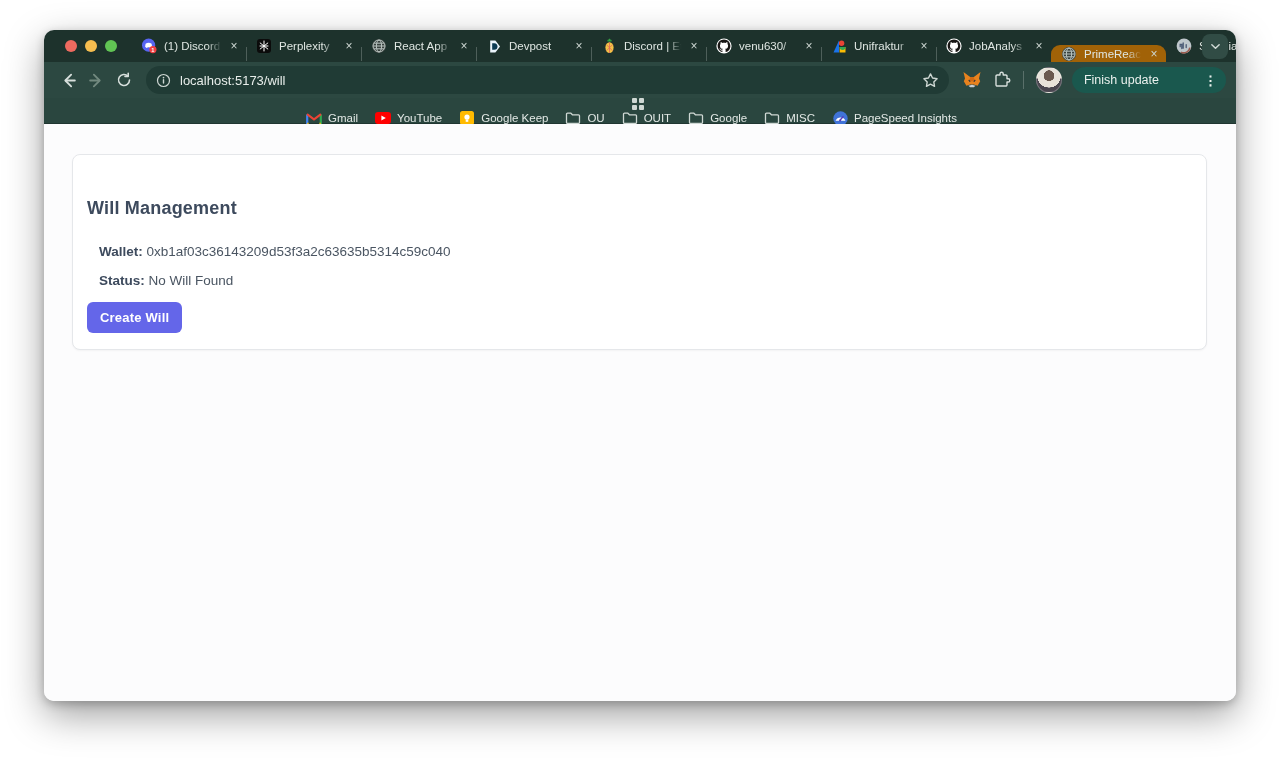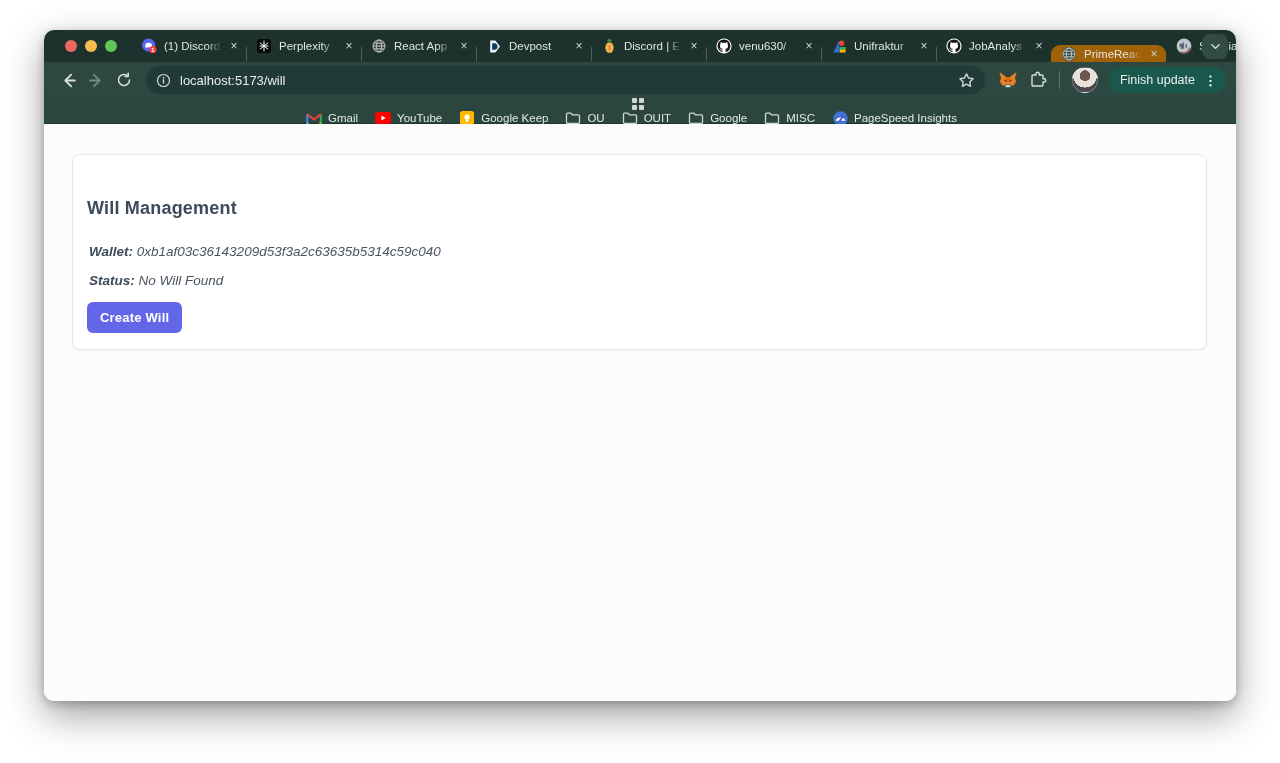--- a/index.html
+++ b/index.html
@@ -33,41 +33,41 @@
   .navbtn{width:28px;height:28px;border-radius:50%;display:flex;align-items:center;justify-content:center;flex:0 0 28px;}
   .urlbar{flex:1;height:28px;background:#203b35;border-radius:14px;margin:0 8px 0 8px;display:flex;
     align-items:center;padding:0 10px 0 10px;min-width:0;}
   .url-text{flex:1;color:#e7edea;font-size:13px;font-weight:500;margin-left:9px;white-space:nowrap;overflow:hidden;}
   .tb-ico{width:26px;height:26px;display:flex;align-items:center;justify-content:center;flex:0 0 26px;margin:0 2px;}
   .tb-divider{width:1px;height:18px;background:rgba(255,255,255,.22);margin:0 6px;}
   .avatar{width:24px;height:24px;border-radius:50%;margin:0 6px;flex:0 0 24px;
     background:radial-gradient(circle at 50% 32%,#6b584e 0 26%,#e8e2da 27% 58%,#4a4650 59% 100%);
     border:1px solid rgba(255,255,255,.25);}
   .update-pill{height:26px;border-radius:13px;background:#1a584e;display:flex;align-items:center;
-    padding:0 9px 0 12px;margin-left:4px;}
+    padding:0 9px 0 12px;margin-left:4px;gap:36px;}
   .update-pill .lbl{color:#eaf1ee;font-size:12.5px;font-weight:500;}
   .update-pill .dots{color:#eaf1ee;font-size:13px;font-weight:700;margin-left:9px;letter-spacing:0;}
 
   
   .bookmarks{height:25px;background:#2a463f;display:flex;align-items:center;padding:0 14px;
     border-bottom:1px solid rgba(0,0,0,.22);flex-direction:column;}
   .bm-grid{display:grid;grid-template-columns:5px 5px;grid-template-rows:5px 5px;gap:2px;margin-right:4px;}
   .bm-grid i{background:#cfd8d4;border-radius:1px;}
   .bm-divider{width:1px;height:14px;background:rgba(255,255,255,.22);margin:0 11px;}
   .bm-item{display:flex;align-items:center;margin-right:17px;}
   .bm-item .bico{width:16px;height:16px;display:flex;align-items:center;justify-content:center;margin-right:6px;}
   .bm-item .blabel{color:#e2e8e5;font-size:11.5px;}
 
   
   .content{position:relative;background:#fcfcfd;height:577px;}
   .card{position:absolute;left:28px;top:30px;width:1135px;height:196px;background:#ffffff;
     border:1px solid #e5e7ea;border-radius:8px;box-shadow:0 1px 2px rgba(0,0,0,.04);
     padding:43px 0 0 14px;box-sizing:border-box;}
   .page-title{font-size:18px;font-weight:700;color:#3d4a5d;letter-spacing:.2px;margin:0 0 25px 0;}
-  .kv{font-size:13.5px;color:#4a5562;margin:0 0 14px 2px;font-style:italic;}
+  .kv{font-size:13.5px;color:#4a5562;margin:0 0 14px 12px;}
   .kv b{color:#3d4a5d;font-weight:700;}
   .create-btn{display:inline-block;background:#6466e9;color:#fff;font-size:13px;font-weight:700;
     padding:8px 13px;border-radius:6px;border:none;font-family:"Liberation Sans",sans-serif;letter-spacing:.2px;}
 </style>
 </head>
 <body>
 
 <div class="bwindow">
 
   <div class="tabstrip">

